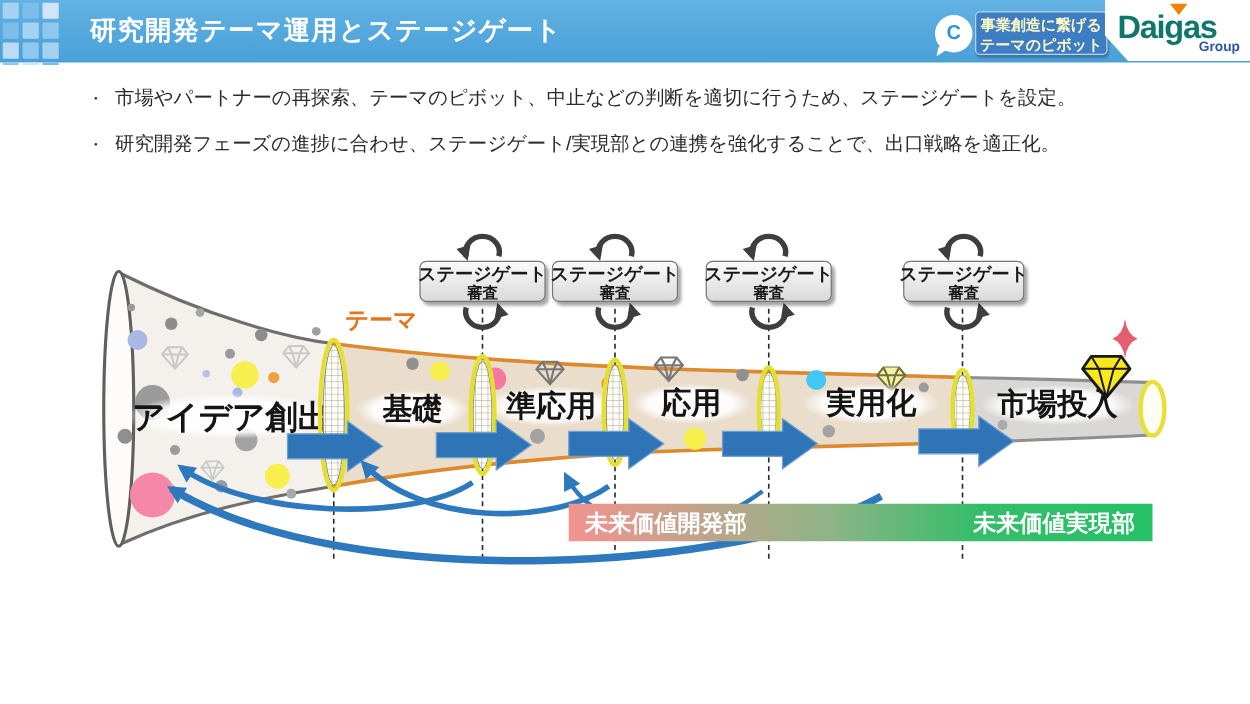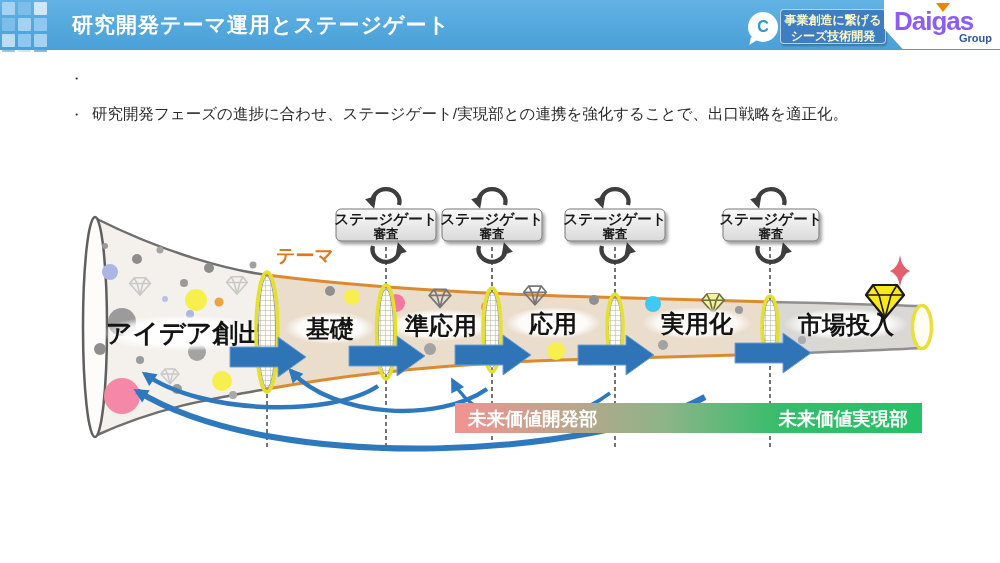--- a/index.html
+++ b/index.html
@@ -17,21 +17,21 @@
     color:#ffffff;font-size:21px;font-weight:bold;letter-spacing:1px;white-space:nowrap;}
   #badge{position:absolute;left:780px;top:9px;width:106px;height:35px;background:#3d7dc4;
     border:1px solid rgba(255,255,255,.65);border-radius:4px;box-shadow:1px 2px 2px rgba(0,0,0,.25);
     color:#fef9c3;font-weight:bold;font-size:12px;line-height:16px;text-align:center;padding-top:2px;}
   #badge-circle{position:absolute;left:748px;top:12px;width:30px;height:30px;border-radius:50%;
     background:#ffffff;color:#2e96d6;font-size:16px;font-weight:bold;text-align:center;line-height:30px;z-index:3;}
   #badge-circle::after{content:"";position:absolute;left:2px;bottom:-4px;width:0;height:0;
     border-left:8px solid #ffffff;border-bottom:8px solid transparent;transform:rotate(12deg);}
   #logo-plate{position:absolute;left:884px;top:0;width:116px;height:49px;background:#ffffff;
     clip-path:polygon(10% 0,100% 0,100% 100%,16% 100%,0 58%,0 0);}
-  #logo-brand{position:absolute;left:10px;top:6px;font-size:26px;font-weight:bold;color:#8b5cf6;letter-spacing:-1px;}
+  #logo-brand{position:absolute;left:10px;top:6px;font-size:26px;font-weight:bold;color:#0f766e;letter-spacing:-1px;}
   #logo-tri{position:absolute;left:52px;top:3px;width:0;height:0;
     border-left:7px solid transparent;border-right:7px solid transparent;border-top:9px solid #f08300;}
   #logo-group{position:absolute;right:8px;top:32px;font-size:11px;font-weight:bold;color:#2d55a5;}
 
   
   #bullets{position:absolute;left:70px;top:68px;width:880px;color:#2a2a2a;font-size:15.5px;}
   .bullet-row{display:flex;margin-bottom:16px;}
   .bullet-mark{width:22px;flex:none;font-size:13px;padding-top:2px;}
 
   
@@ -62,32 +62,33 @@
         <span class="sq4"></span>
         <span class="sq1"></span>
       <span class="sq4"></span>
         <span class="sq3"></span>
         <span class="sq2"></span>
     </div>
     <div id="slide-title">研究開発テーマ運用とステージゲート</div>
     <div id="badge-circle">C</div>
     <div id="badge">
       <div>事業創造に繋げる</div>
-      <div>シーズ技術開発</div>
+      <div>テーマのピボット</div>
     </div>
     <div id="logo-plate">
       <div id="logo-brand">Daigas</div>
       <div id="logo-tri"></div>
       <div id="logo-group">Group</div>
     </div>
   </div>
 
   <div id="bullets">
     <div class="bullet-row">
       <span class="bullet-mark">・</span>
+      <span>市場やパートナーの再探索、テーマのピボット、中止などの判断を適切に行うため、ステージゲートを設定。</span>
     </div>
     <div class="bullet-row">
       <span class="bullet-mark">・</span>
       <span>研究開発フェーズの進捗に合わせ、ステージゲート/実現部との連携を強化することで、出口戦略を適正化。</span>
     </div>
   </div>
 
   <svg id="diagram" viewBox="0 0 1000 563">
     <defs>
       <radialGradient id="glow">

